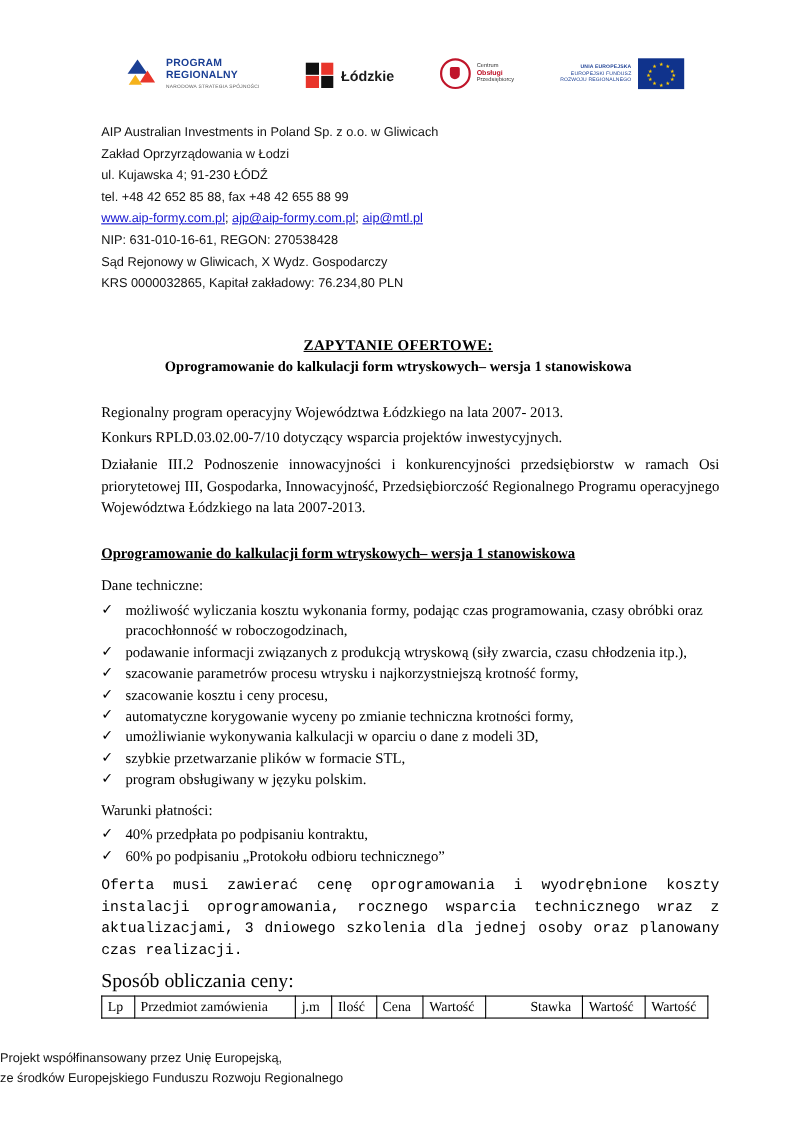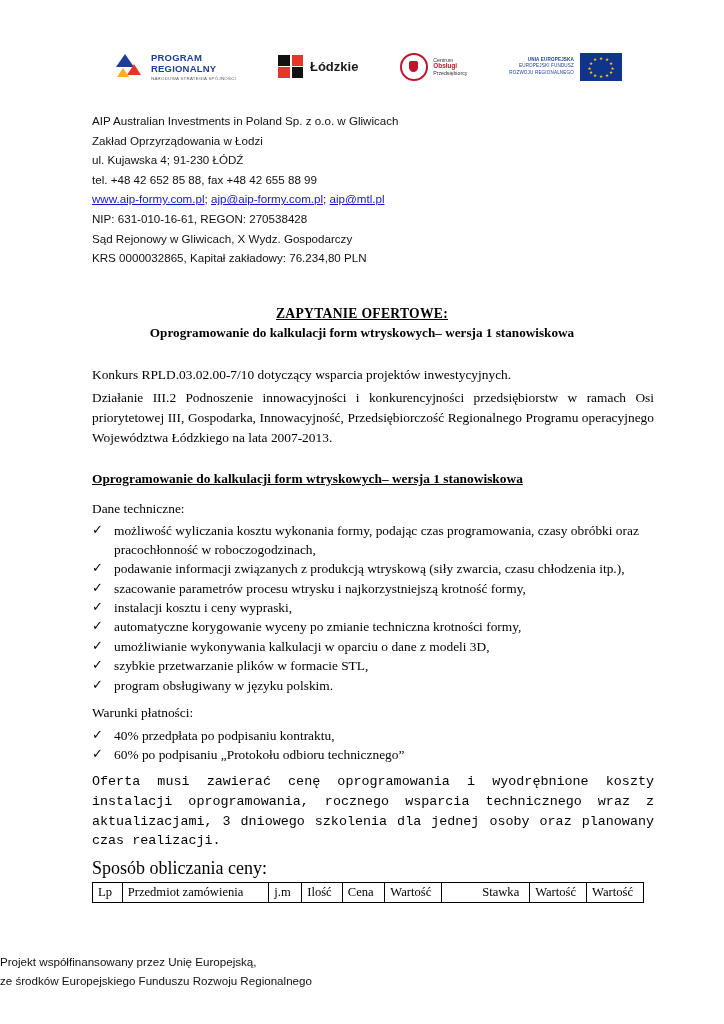--- a/index.html
+++ b/index.html
@@ -19,21 +19,21 @@
     position: relative;
     width: 724px;
     height: 1024px;
     box-sizing: border-box;
     padding: 0 66px;
   }
 
   
   .logo-strip {
     display: flex;
-    align-items: center;
+    align-items: flex-end;
     justify-content: space-between;
     padding-top: 52px;
     padding-left: 50px;
     padding-right: 36px;
   }
   .logo {
     display: flex;
     align-items: center;
   }
 
@@ -335,33 +335,34 @@
     <div>Sąd Rejonowy w Gliwicach, X Wydz. Gospodarczy</div>
     <div>KRS 0000032865, Kapitał zakładowy: 76.234,80 PLN</div>
   </div>
 
   <div class="title-block">
     <div class="title-main">ZAPYTANIE OFERTOWE:</div>
     <div class="title-sub">Oprogramowanie do kalkulacji form wtryskowych– wersja 1 stanowiskowa</div>
   </div>
 
   <div class="body">
+    <p class="tight">Regionalny program operacyjny Województwa Łódzkiego na lata 2007- 2013.</p>
     <p class="tight">Konkurs RPLD.03.02.00-7/10 dotyczący wsparcia projektów inwestycyjnych.</p>
     <p>Działanie III.2 Podnoszenie innowacyjności i konkurencyjności przedsiębiorstw w ramach Osi priorytetowej III, Gospodarka, Innowacyjność, Przedsiębiorczość Regionalnego Programu operacyjnego Województwa Łódzkiego na lata 2007-2013.</p>
 
     <div class="section-head">Oprogramowanie do kalkulacji form wtryskowych– wersja 1 stanowiskowa</div>
 
     <p class="tight">Dane techniczne:</p>
   </div>
 
   <ul class="checks">
     <li><span class="tick">✓</span><span>możliwość wyliczania kosztu wykonania formy, podając czas programowania, czasy obróbki oraz pracochłonność w roboczogodzinach,</span></li>
     <li><span class="tick">✓</span><span>podawanie informacji związanych z produkcją wtryskową (siły zwarcia, czasu chłodzenia itp.),</span></li>
     <li><span class="tick">✓</span><span>szacowanie parametrów procesu wtrysku i najkorzystniejszą krotność formy,</span></li>
-    <li><span class="tick">✓</span><span>instalacji kosztu i ceny wypraski,</span></li>
+    <li><span class="tick">✓</span><span>szacowanie kosztu i ceny procesu,</span></li>
     <li><span class="tick">✓</span><span>automatyczne korygowanie wyceny po zmianie techniczna krotności formy,</span></li>
     <li><span class="tick">✓</span><span>umożliwianie wykonywania kalkulacji w oparciu o dane z modeli 3D,</span></li>
     <li><span class="tick">✓</span><span>szybkie przetwarzanie plików w formacie STL,</span></li>
     <li><span class="tick">✓</span><span>program obsługiwany w języku polskim.</span></li>
   </ul>
 
   <div class="body" style="margin-top:0;">
     <p class="tight spaced">Warunki płatności:</p>
   </div>
 

